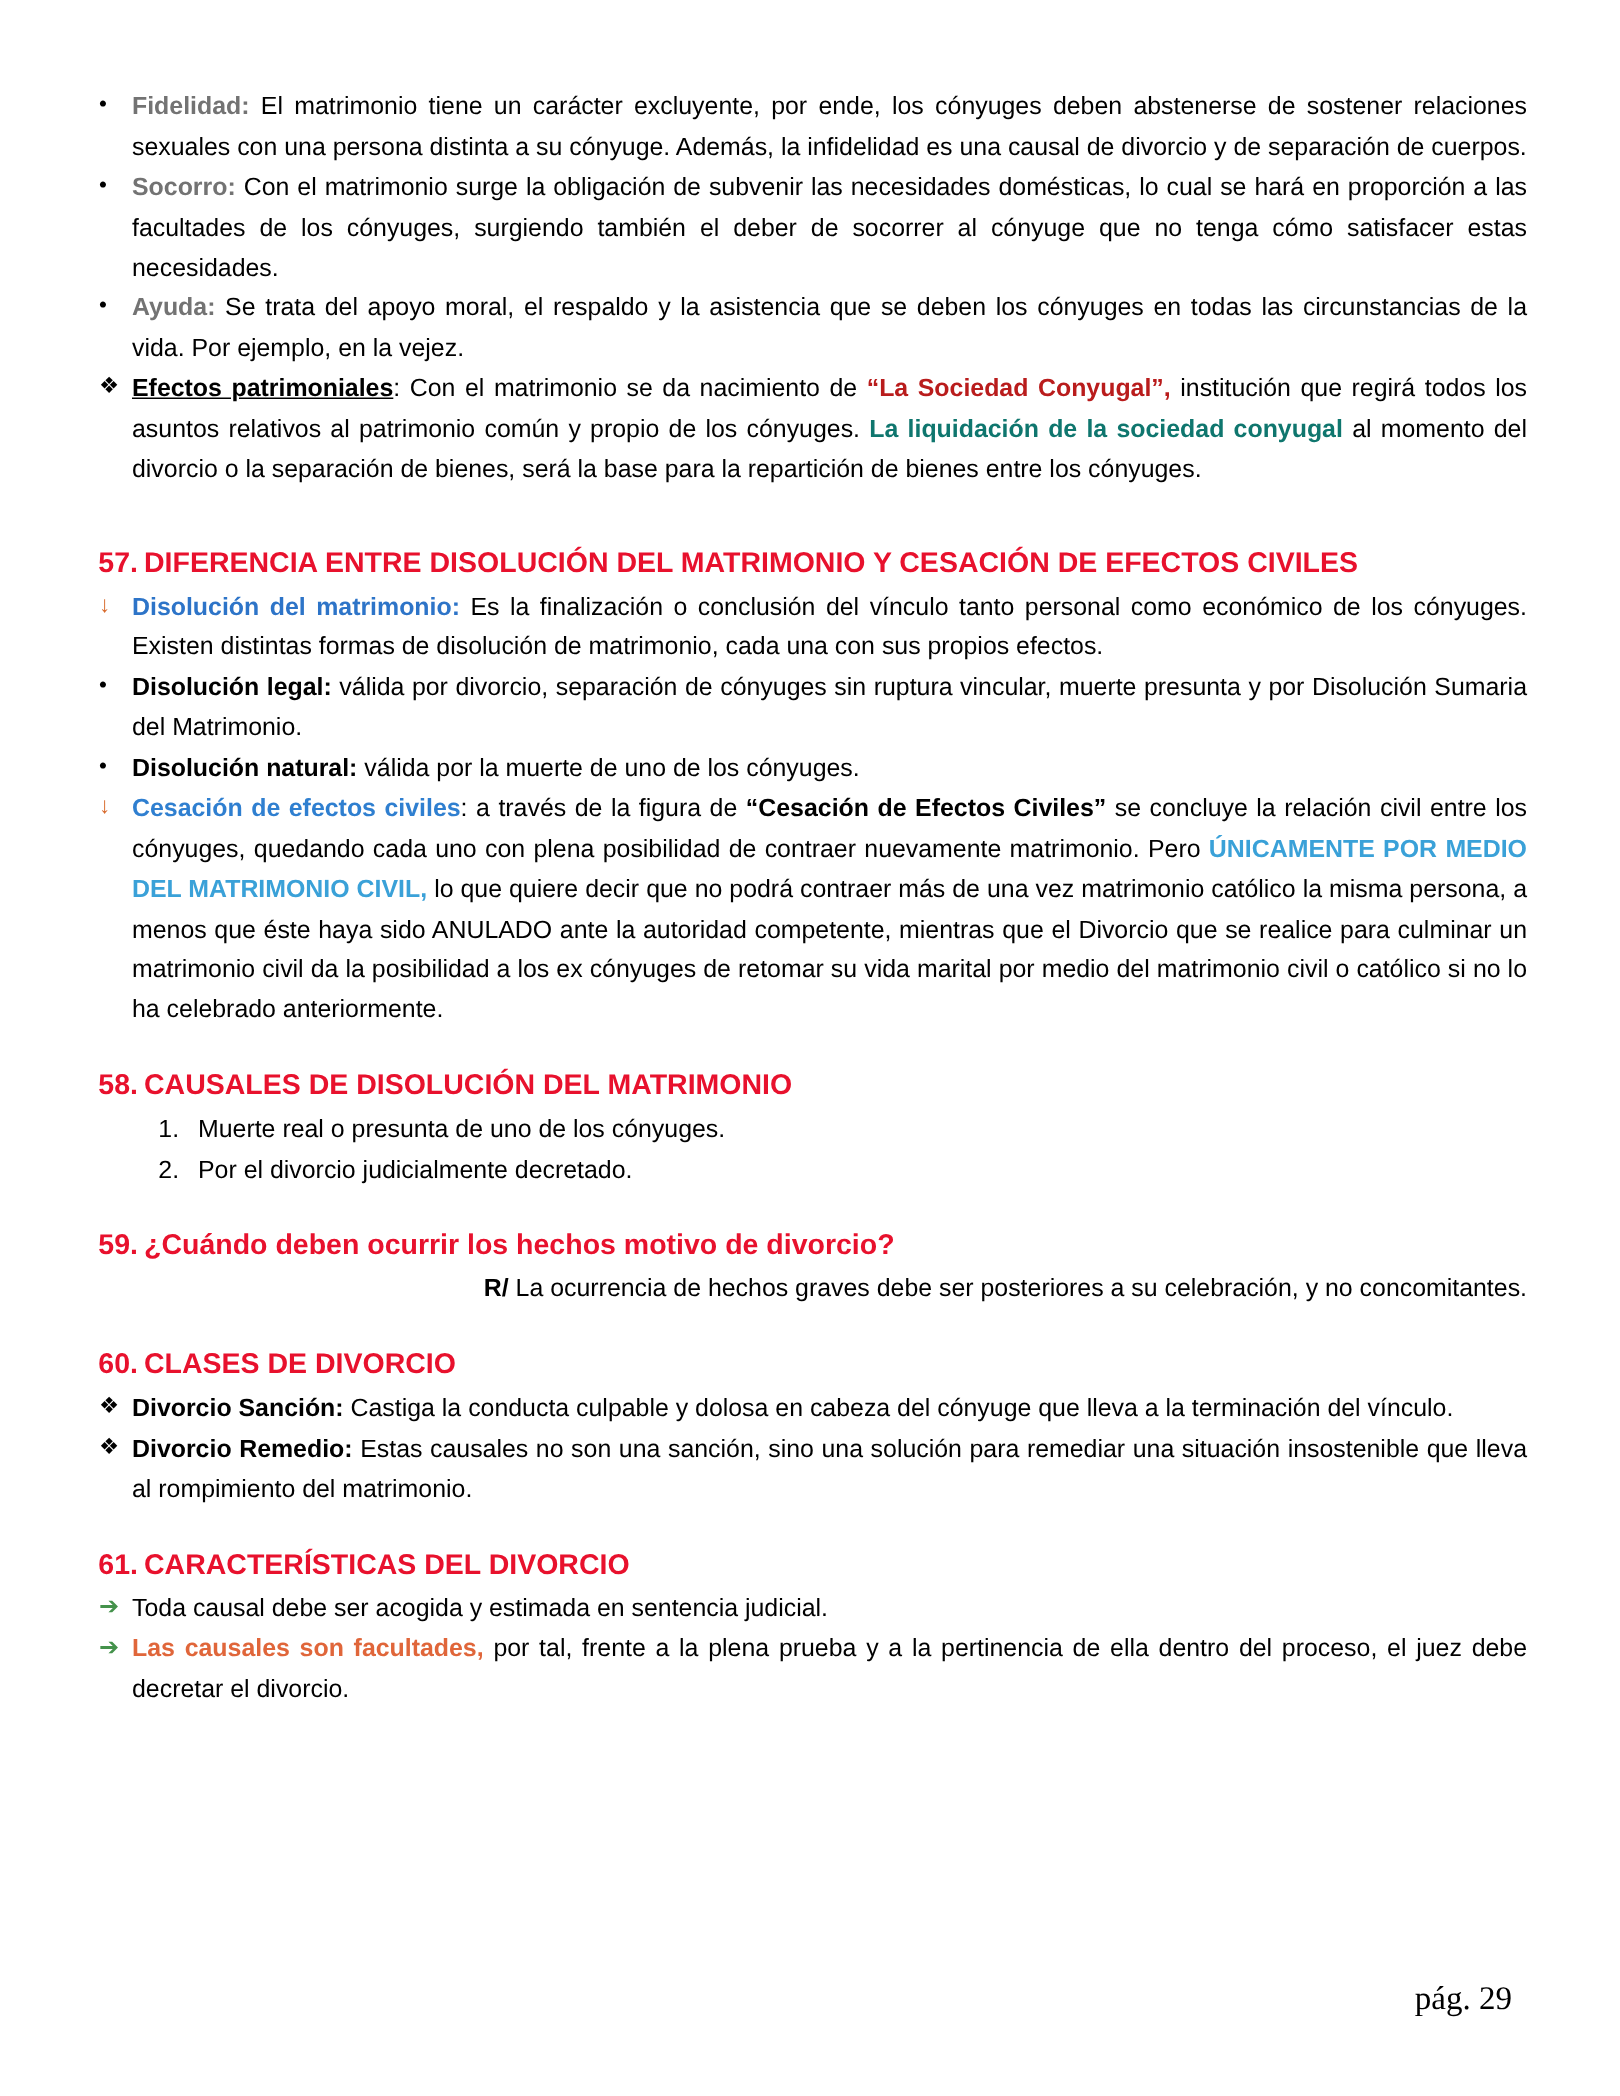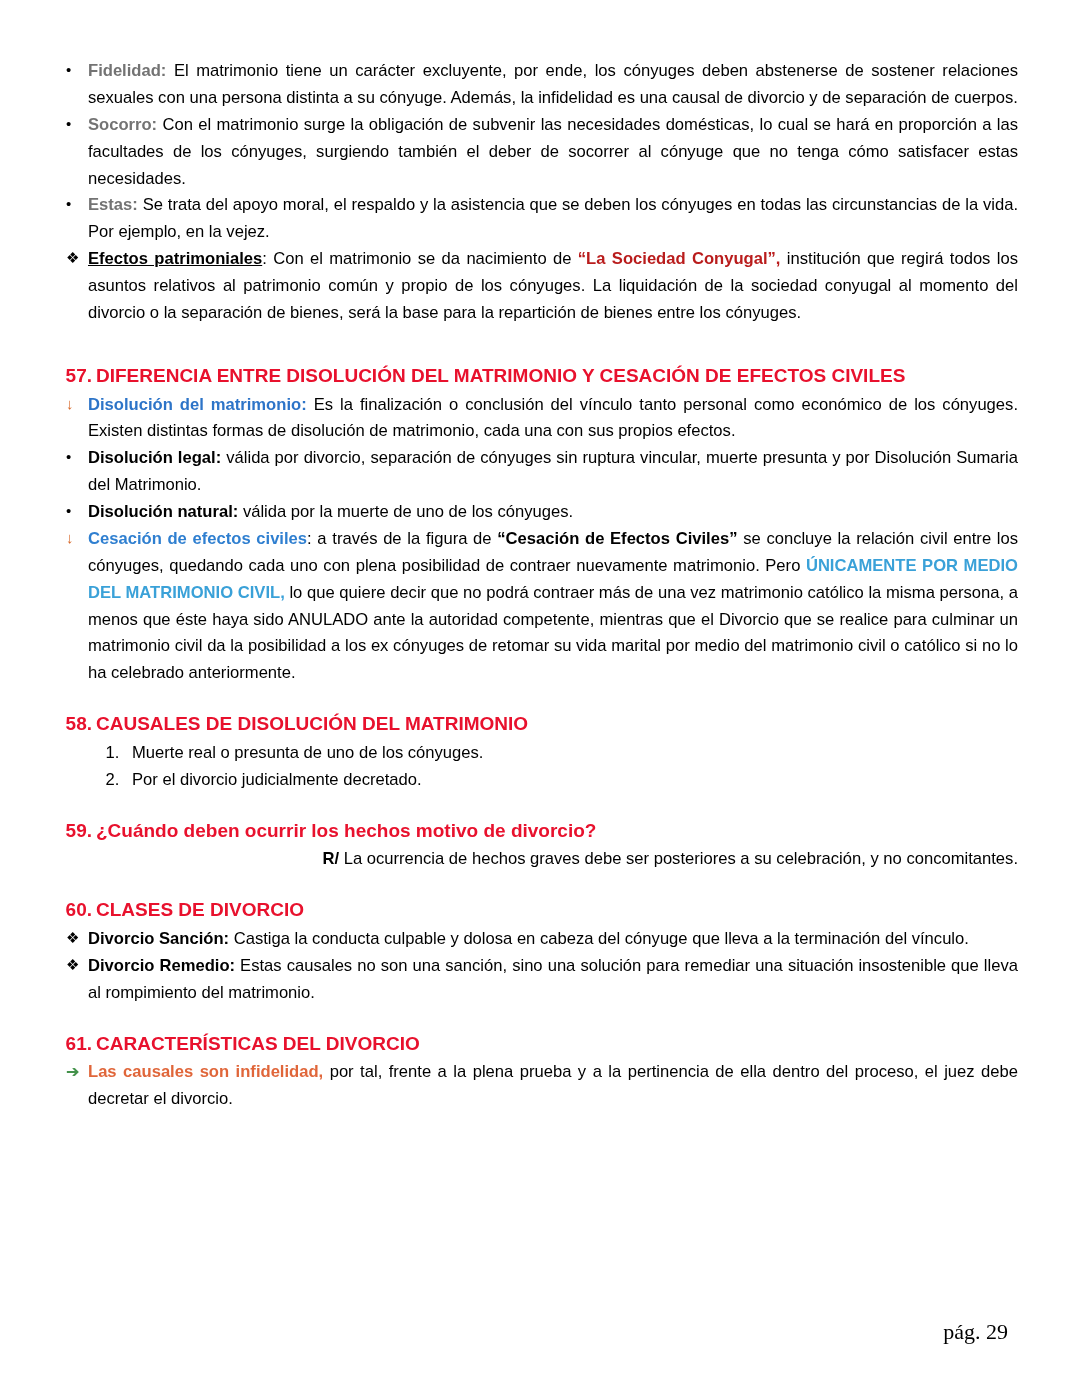--- a/index.html
+++ b/index.html
@@ -67,21 +67,21 @@
     left: 0;
     top: 0;
     width: 30px;
     text-align: right;
   }
   .spacer-lg { height: 34px; }
   .spacer-md { height: 22px; }
   .green-b { color: #737373; font-weight: bold; }
   .bold { font-weight: bold; }
   .ul { text-decoration: underline; }
-  .magenta { color: #000000; font-weight: normal; }
+  .magenta { color: #0f766e; font-weight: bold; }
   .blue { color: #2d74c8; font-weight: bold; }
   .blue2 { color: #2f7fd0; font-weight: bold; }
   .lightblue { color: #3aa1d8; font-weight: bold; }
   .red-soft { color: #b91c1c; font-weight: bold; }
   .orange { color: #e0663a; font-weight: bold; }
 
   ol.numbered {
     margin: 0;
     padding-left: 62px;
     font-size: 16.6px;
@@ -111,21 +111,21 @@
       <li class="bullet">
         <span class="marker marker-dot">•</span>
         <span class="green-b">Fidelidad:</span><span> El matrimonio tiene un carácter excluyente, por ende, los cónyuges deben abstenerse de sostener relaciones sexuales con una persona distinta a su cónyuge. Además, la infidelidad es una causal de divorcio y de separación de cuerpos.</span>
       </li>
       <li class="bullet">
         <span class="marker marker-dot">•</span>
         <span class="green-b">Socorro:</span><span> Con el matrimonio surge la obligación de subvenir las necesidades domésticas, lo cual se hará en proporción a las facultades de los cónyuges, surgiendo también el deber de socorrer al cónyuge que no tenga cómo satisfacer estas necesidades.</span>
       </li>
       <li class="bullet">
         <span class="marker marker-dot">•</span>
-        <span class="green-b">Estas:</span><span> Se trata del apoyo moral, el respaldo y la asistencia que se deben los cónyuges en todas las circunstancias de la vida. Por ejemplo, en la vejez.</span>
+        <span class="green-b">Ayuda:</span><span> Se trata del apoyo moral, el respaldo y la asistencia que se deben los cónyuges en todas las circunstancias de la vida. Por ejemplo, en la vejez.</span>
       </li>
     </ul>
 
     <ul class="bullets lvl0">
       <li class="bullet">
         <span class="marker marker-diamond">❖</span>
         <span class="bold ul">Efectos patrimoniales</span><span>: Con el matrimonio se da nacimiento de </span><span class="red-soft">“La Sociedad Conyugal”,</span><span> institución que regirá todos los asuntos relativos al patrimonio común y propio de los cónyuges. </span><span class="magenta">La liquidación de la sociedad conyugal</span><span> al momento del divorcio o la separación de bienes, será la base para la repartición de bienes entre los cónyuges.</span>
       </li>
     </ul>
 
@@ -189,23 +189,24 @@
     </ul>
 
     <div class="spacer-md"></div>
 
     <div class="qheading">
       <span class="qnum">61.</span><span>CARACTERÍSTICAS DEL DIVORCIO</span>
     </div>
     <ul class="bullets lvl1">
       <li class="bullet">
         <span class="marker marker-arrow-green">➔</span>
+        <span>Toda causal debe ser acogida y estimada en sentencia judicial.</span>
       </li>
       <li class="bullet">
         <span class="marker marker-arrow-green">➔</span>
-        <span class="orange">Las causales son infidelidad,</span><span> por tal, frente a la plena prueba y a la pertinencia de ella dentro del proceso, el juez debe decretar el divorcio.</span>
+        <span class="orange">Las causales son facultades,</span><span> por tal, frente a la plena prueba y a la pertinencia de ella dentro del proceso, el juez debe decretar el divorcio.</span>
       </li>
     </ul>
 
   </div>
 
   <div class="footer">pág. 29</div>
 </div>
 
 </body></html>

